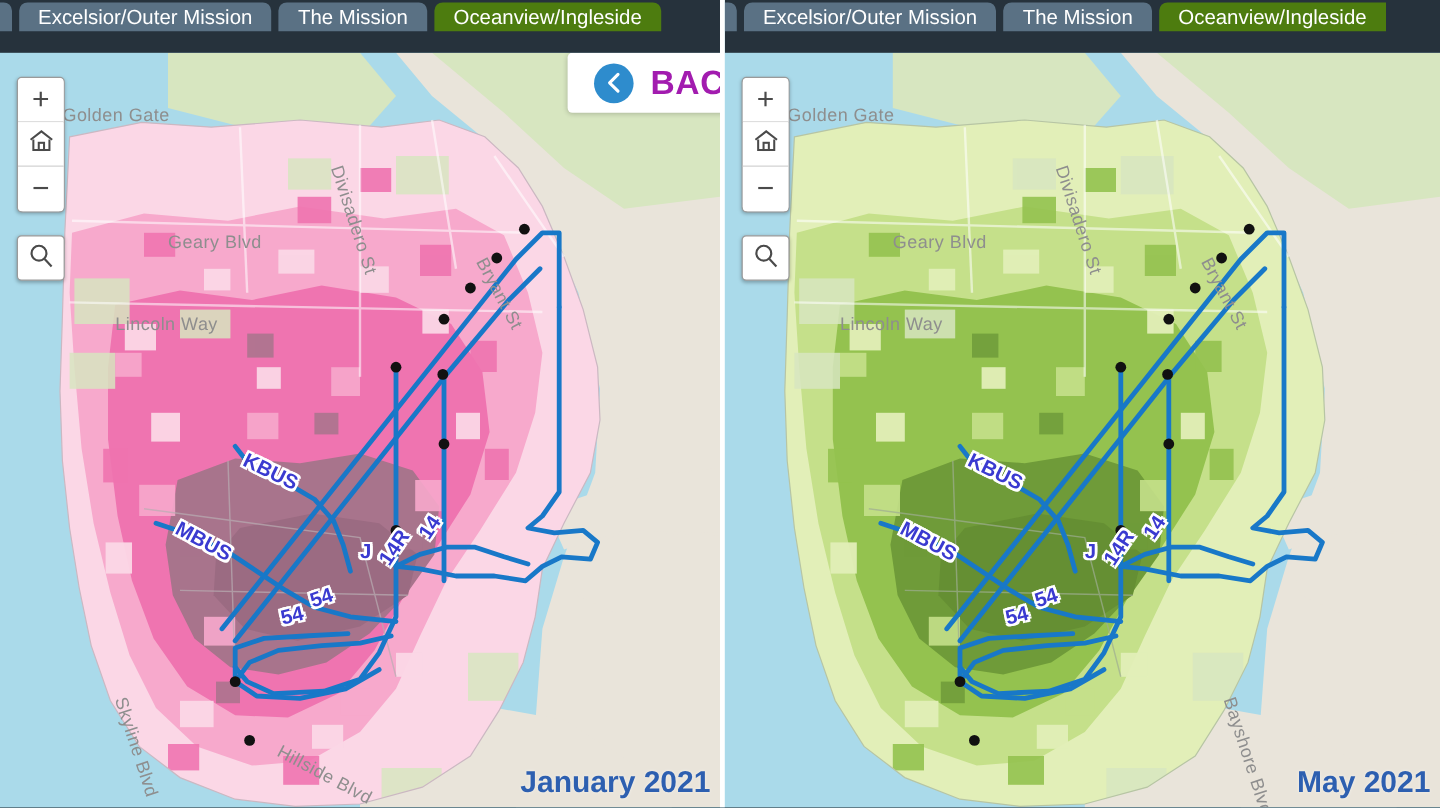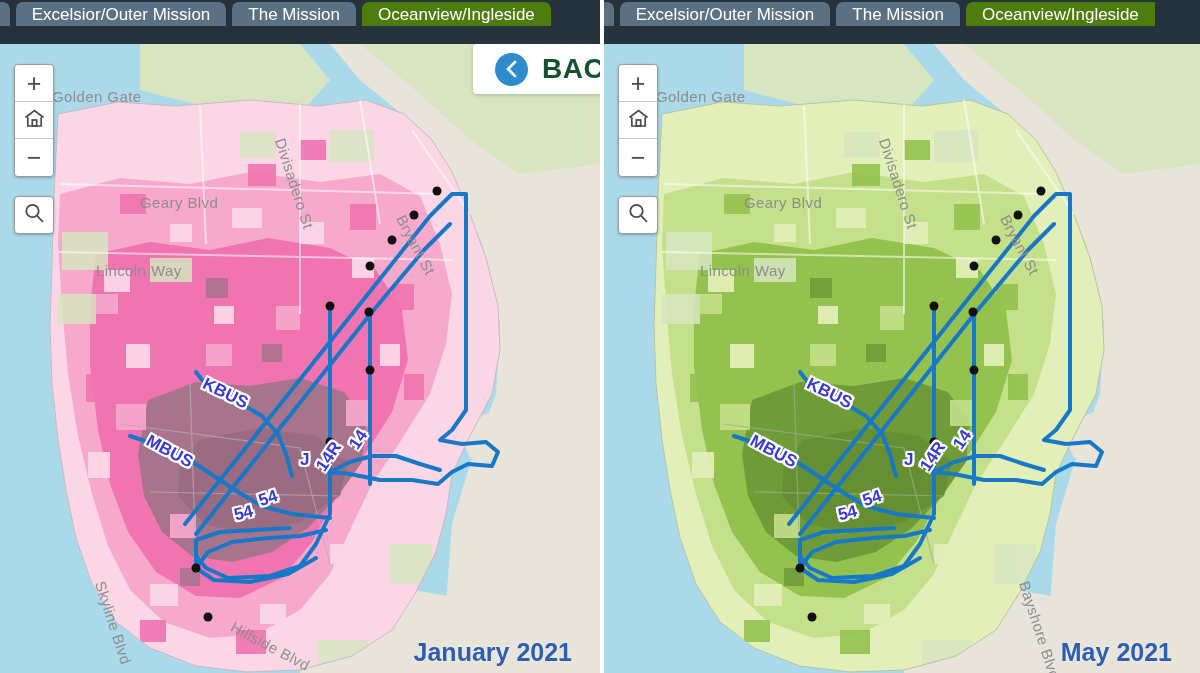--- a/index.html
+++ b/index.html
@@ -81,27 +81,27 @@
     box-shadow:0 1px 4px rgba(0,0,0,.2);
     overflow:hidden;
   }
   .backbar.l { left:473px; width:180px; }
   .back-icon {
     width:33px; height:33px; border-radius:50%;
     background:#2e8ccd; flex:0 0 auto;
     display:flex; align-items:center; justify-content:center;
   }
   .back-label {
-    font-size:28px; font-weight:700; color:#14532d;
+    font-size:28px; font-weight:700; color:#a21caf;
     letter-spacing:.5px; white-space:nowrap;
   }
 
   
   .datestamp {
-    position:absolute; bottom:6px; right:28px;
+    position:absolute; bottom:6px; right:8px;
     font-size:25px; font-weight:700; color:#2d5fb0;
     z-index:30; white-space:nowrap;
     text-shadow:0 0 3px rgba(255,255,255,.55);
   }
 
   
   .place-label {
     position:absolute; z-index:20;
     font-size:15px; color:#8e8e8e; font-weight:400;
     white-space:nowrap; pointer-events:none;

